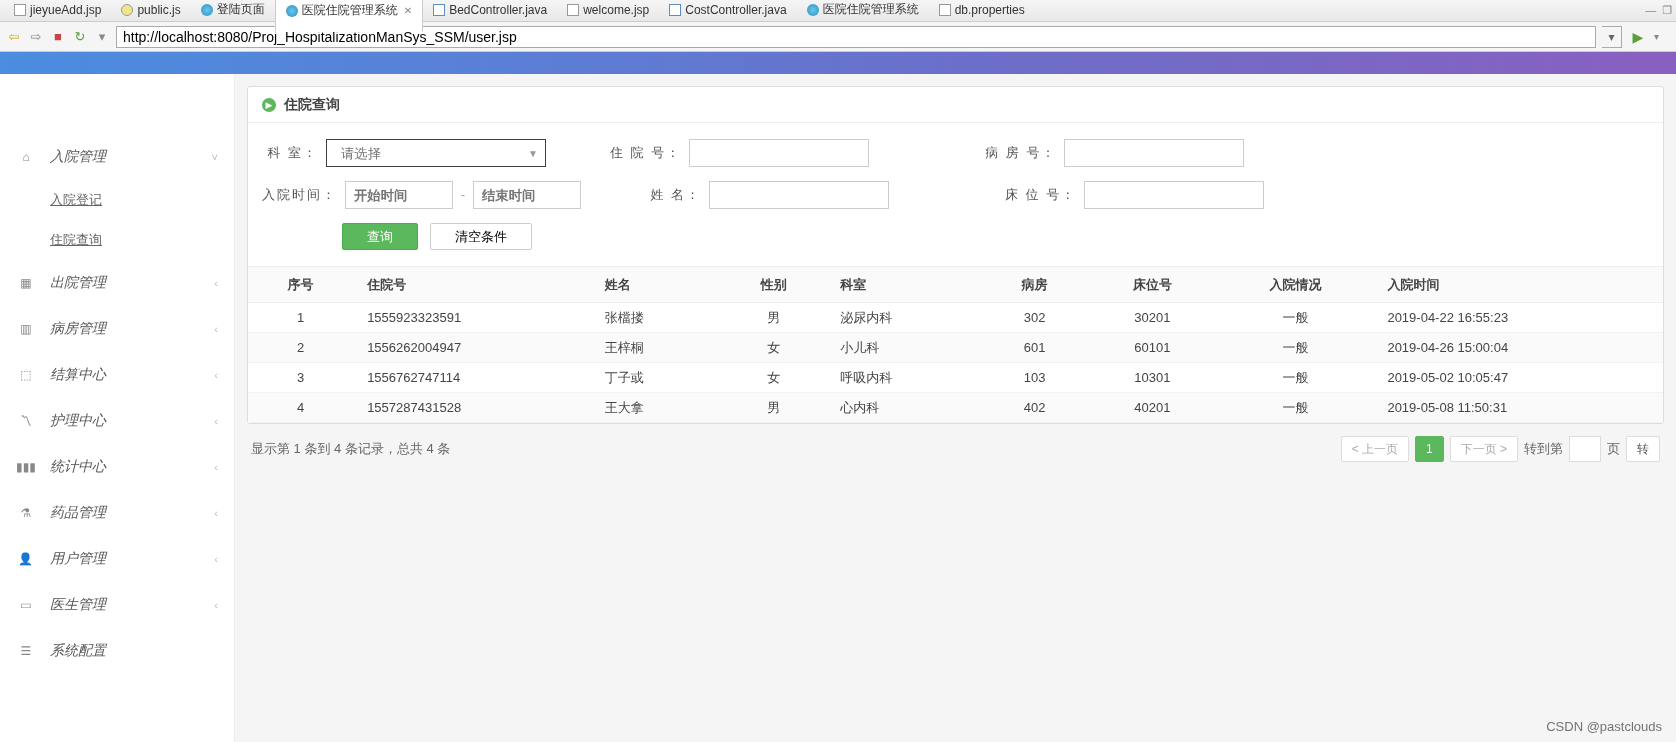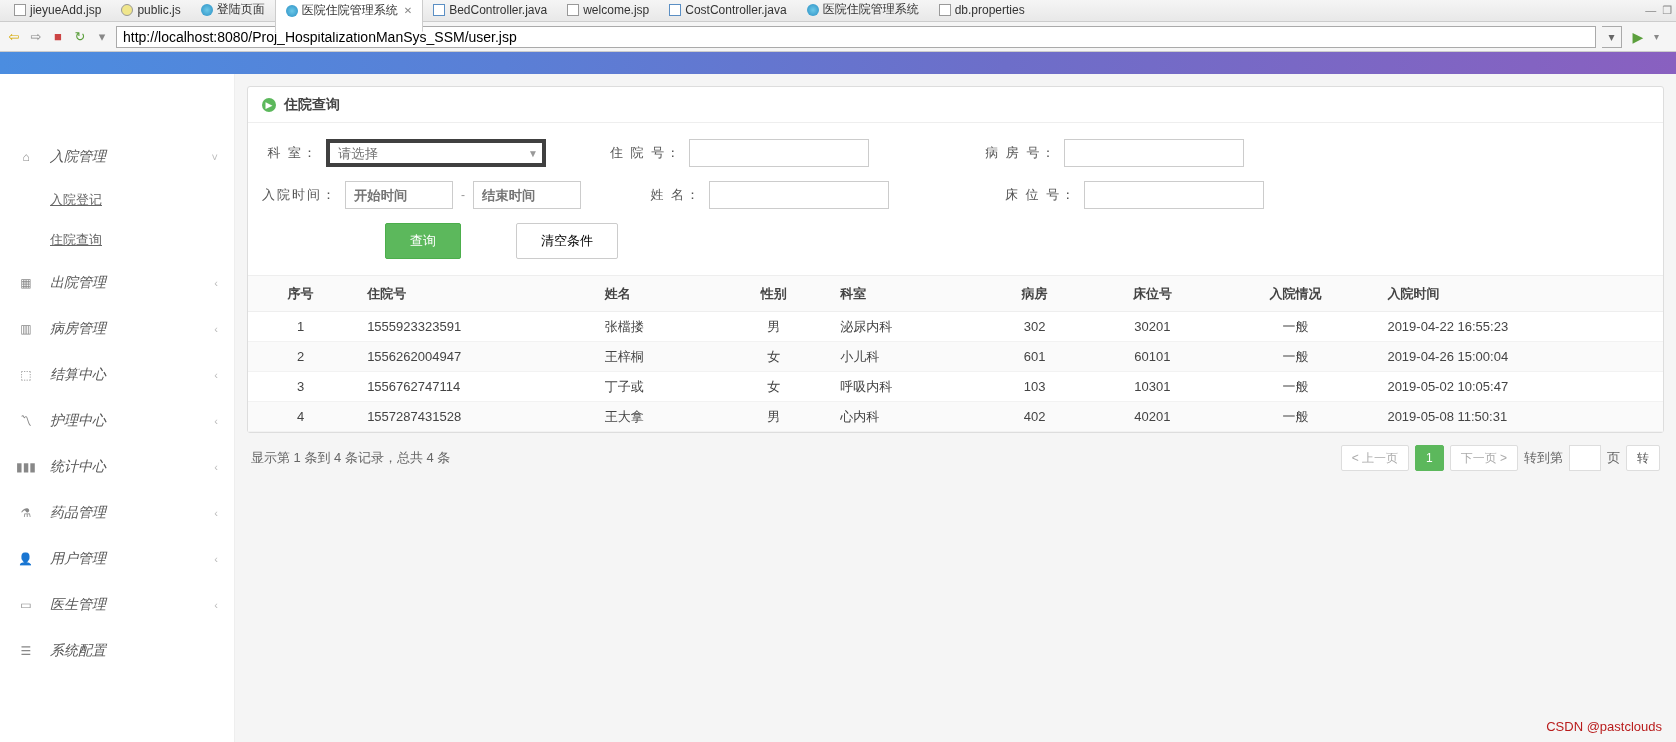--- a/index.html
+++ b/index.html
@@ -45,48 +45,48 @@
     
     .main-content { flex: 1; background: #f5f5f5; padding: 12px; overflow: auto; }
     .panel { background: #fff; border: 1px solid #ddd; border-radius: 3px; }
     .panel-header { height: 36px; display: flex; align-items: center; padding: 0 14px; border-bottom: 1px solid #eee; gap: 8px; }
     .panel-header-icon { width: 14px; height: 14px; background: #5cb85c; border-radius: 50%; display: flex; align-items: center; justify-content: center; color: #fff; font-size: 9px; }
     .panel-title { font-size: 14px; font-weight: bold; color: #444; }
     
     .search-form { padding: 16px 14px 8px; }
     .form-row { display: flex; align-items: center; margin-bottom: 14px; gap: 8px; }
     .form-label { color: #555; font-size: 13px; letter-spacing: 2px; min-width: 56px; text-align: right; }
-    .form-select { width: 220px; height: 28px; border: 4px solid #404040; padding: 0 8px; color: #999; background: #fff; appearance: none; position: relative; }
+    .form-select { width: 220px; height: 28px; border: 1px solid #404040; padding: 0 14px; color: #999; background: #fff; appearance: none; position: relative; }
     .select-wrap { position: relative; }
     .select-arrow { position: absolute; right: 8px; top: 50%; transform: translateY(-50%); color: #999; font-size: 10px; pointer-events: none; }
     .form-input { width: 180px; height: 28px; border: 1px solid #ccc; padding: 0 8px; font-weight: bold; }
     .form-input.sm { width: 108px; }
     .form-dash { color: #999; }
     .form-gap { width: 48px; }
     .form-gap-lg { width: 100px; }
     
     .btn-row { padding-left: 80px; display: flex; gap: 12px; margin-bottom: 8px; }
-    .btn { height: 36px; padding: 0 24px; border: 1px solid #ccc; background: #fff; cursor: pointer; font-size: 13px; border-radius: 2px; margin-left: 43px; }
+    .btn { height: 27px; padding: 0 24px; border: 1px solid #ccc; background: #fff; cursor: pointer; font-size: 13px; border-radius: 2px; }
     .btn-primary { background: #5cb85c; color: #fff; border-color: #4cae4c; }
     
     
     .data-table { width: 100%; border-collapse: collapse; }
     .data-table th { background: #fafafa; height: 36px; text-align: left; padding: 0 14px; font-size: 13px; color: #444; border-top: 1px solid #eee; border-bottom: 1px solid #eee; font-weight: bold; }
     .data-table td { height: 30px; padding: 0 14px; font-size: 13px; color: #444; border-bottom: 1px solid #f2f2f2; }
     .data-table tr.striped { background: #fafafa; }
     .data-table td.center, .data-table th.center { text-align: center; }
     
     
     .table-footer { display: flex; align-items: center; justify-content: space-between; padding: 12px 4px; font-size: 13px; color: #666; }
     .pagination { display: flex; align-items: center; gap: 6px; }
     .page-btn { height: 26px; padding: 0 10px; border: 1px solid #ddd; background: #fff; color: #aaa; cursor: pointer; font-size: 12px; border-radius: 2px; }
     .page-btn.active { background: #5cb85c; color: #fff; border-color: #5cb85c; }
     .page-input { width: 32px; height: 26px; border: 1px solid #ddd; text-align: center; }
     
-    .watermark { position: fixed; bottom: 8px; right: 14px; color: #b91c1c; font-size: 13px; }
+    .watermark { position: fixed; bottom: 8px; right: 14px; color: #737373; font-size: 13px; }
   </style>
 </head>
 <body>
 
 <div class="tab-bar">
   <div id="tabs-container" style="display:flex">
       <div class="tab">
         <span class="tab-icon jsp"></span>
         <span>jieyueAdd.jsp</span>
       </div>

